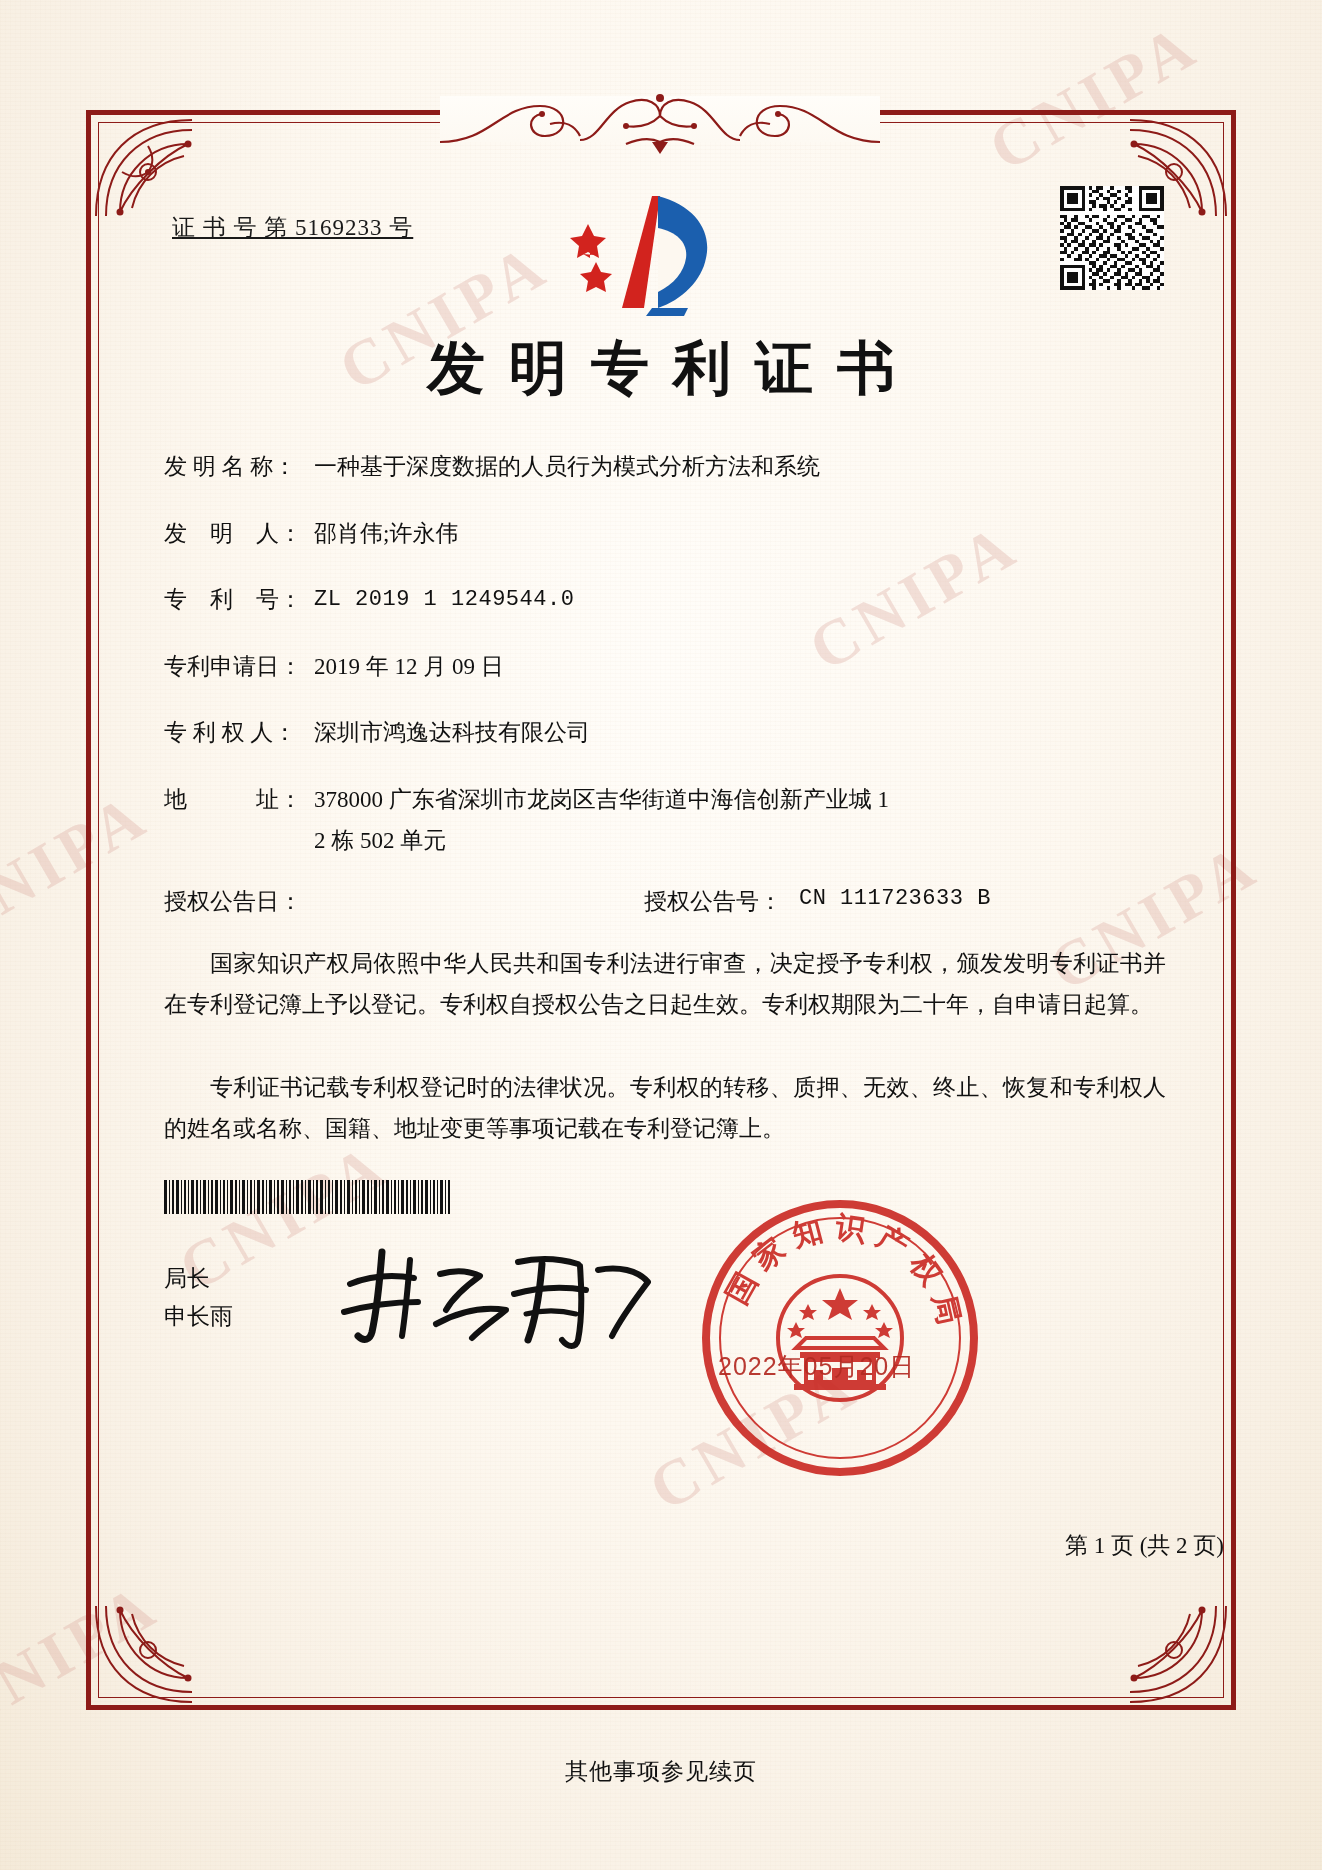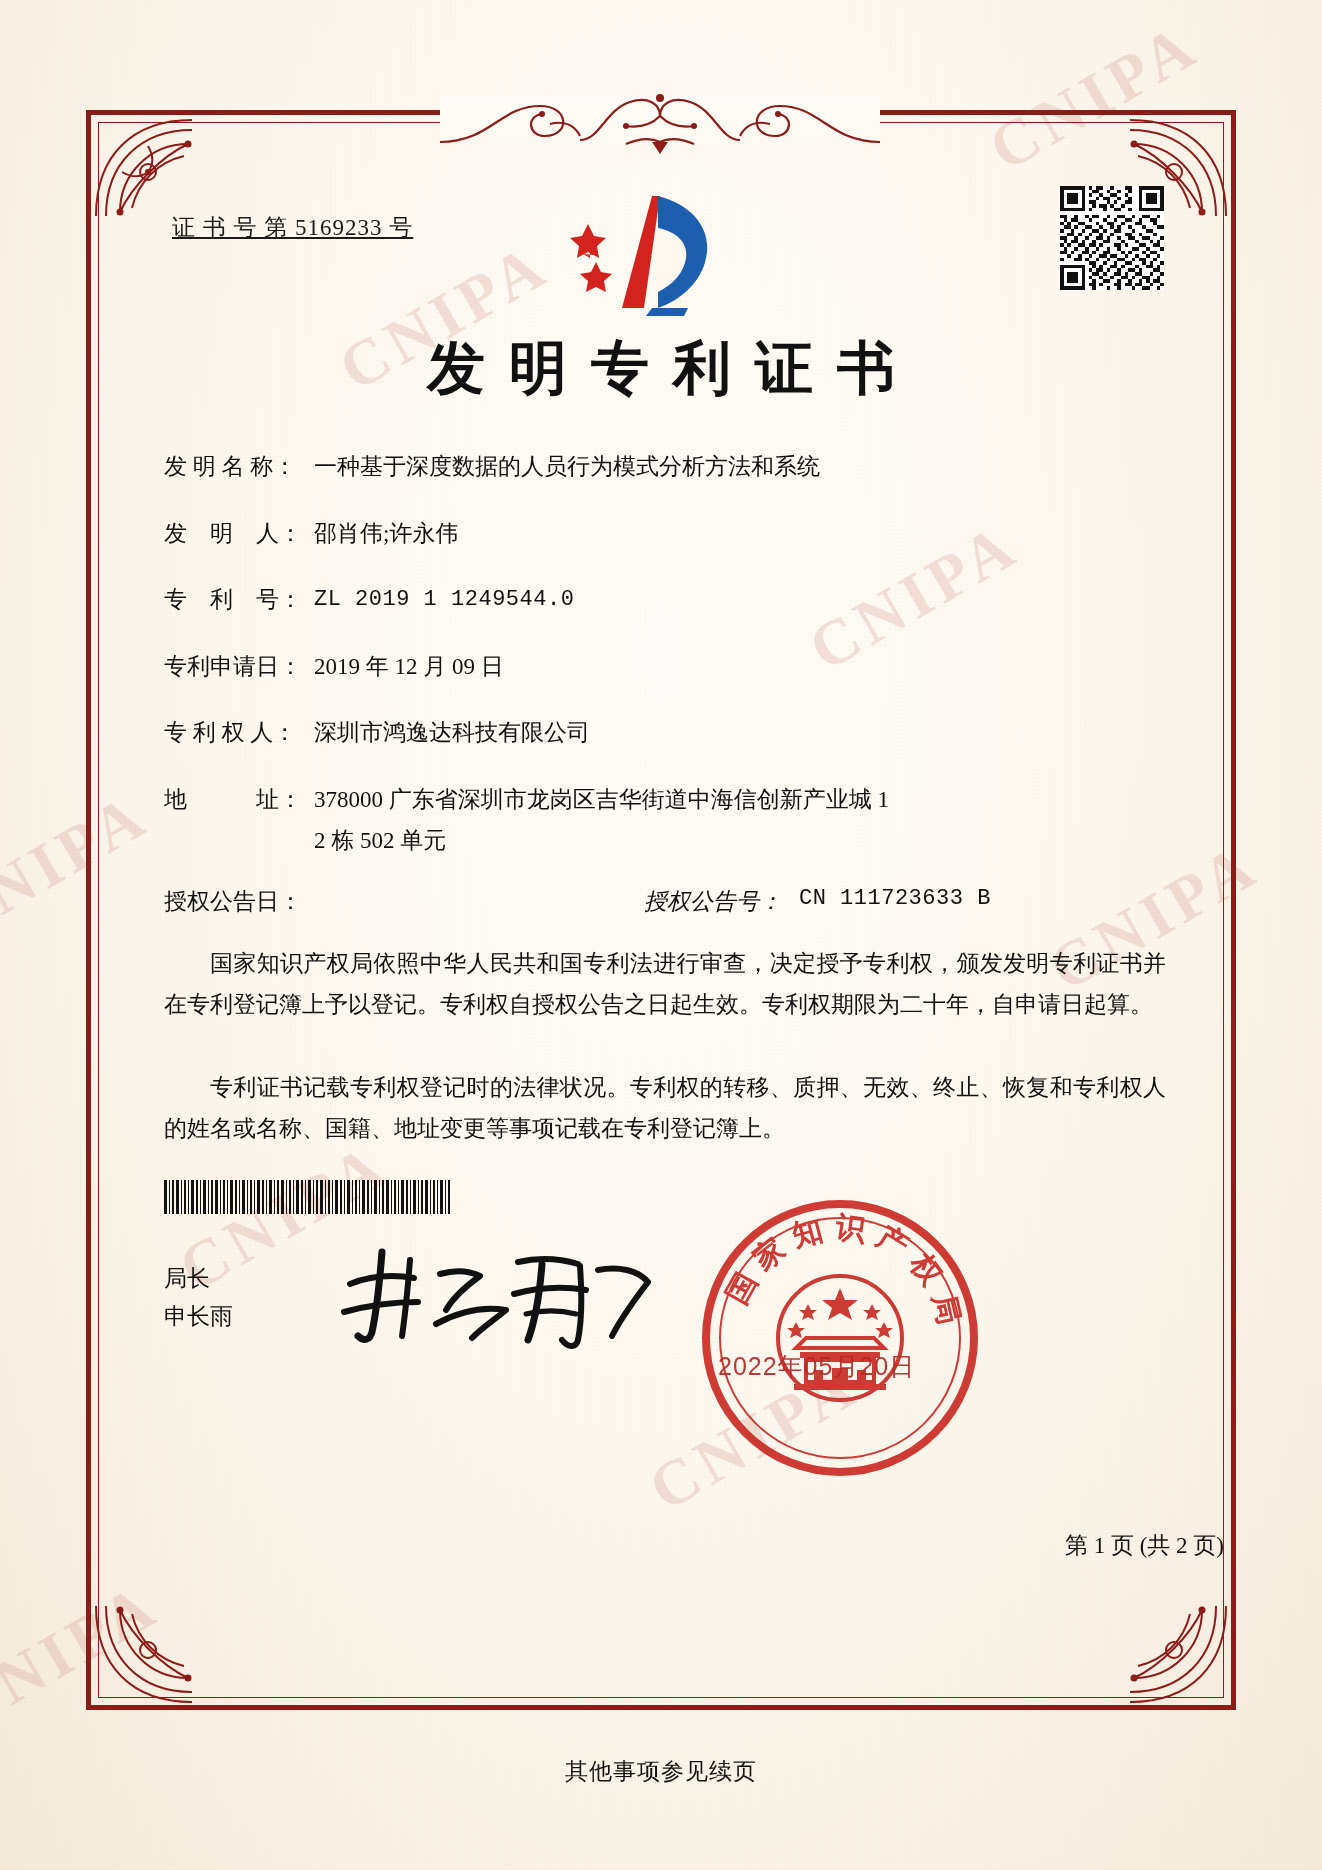--- a/index.html
+++ b/index.html
@@ -141,21 +141,21 @@
     flex: 1;
   }
   .mono {
     font-family: "Liberation Mono", "DejaVu Sans Mono", monospace;
     font-size: 22px;
     letter-spacing: 0.5px;
   }
   .row-dual { display: flex; align-items: flex-start; margin-bottom: 26px; }
   .dual-left { display: flex; width: 480px; }
   .dual-right { display: flex; }
-  .dual-right .label { width: 155px; flex: 0 0 155px; font-style: italic; }
+  .dual-right .label { width: 155px; flex: 0 0 155px; }
 
   .addr-line2 {
     margin-left: 150px;
     margin-top: 4px;
   }
 
   .para {
     position: absolute;
     left: 66px;
     width: 1002px;

